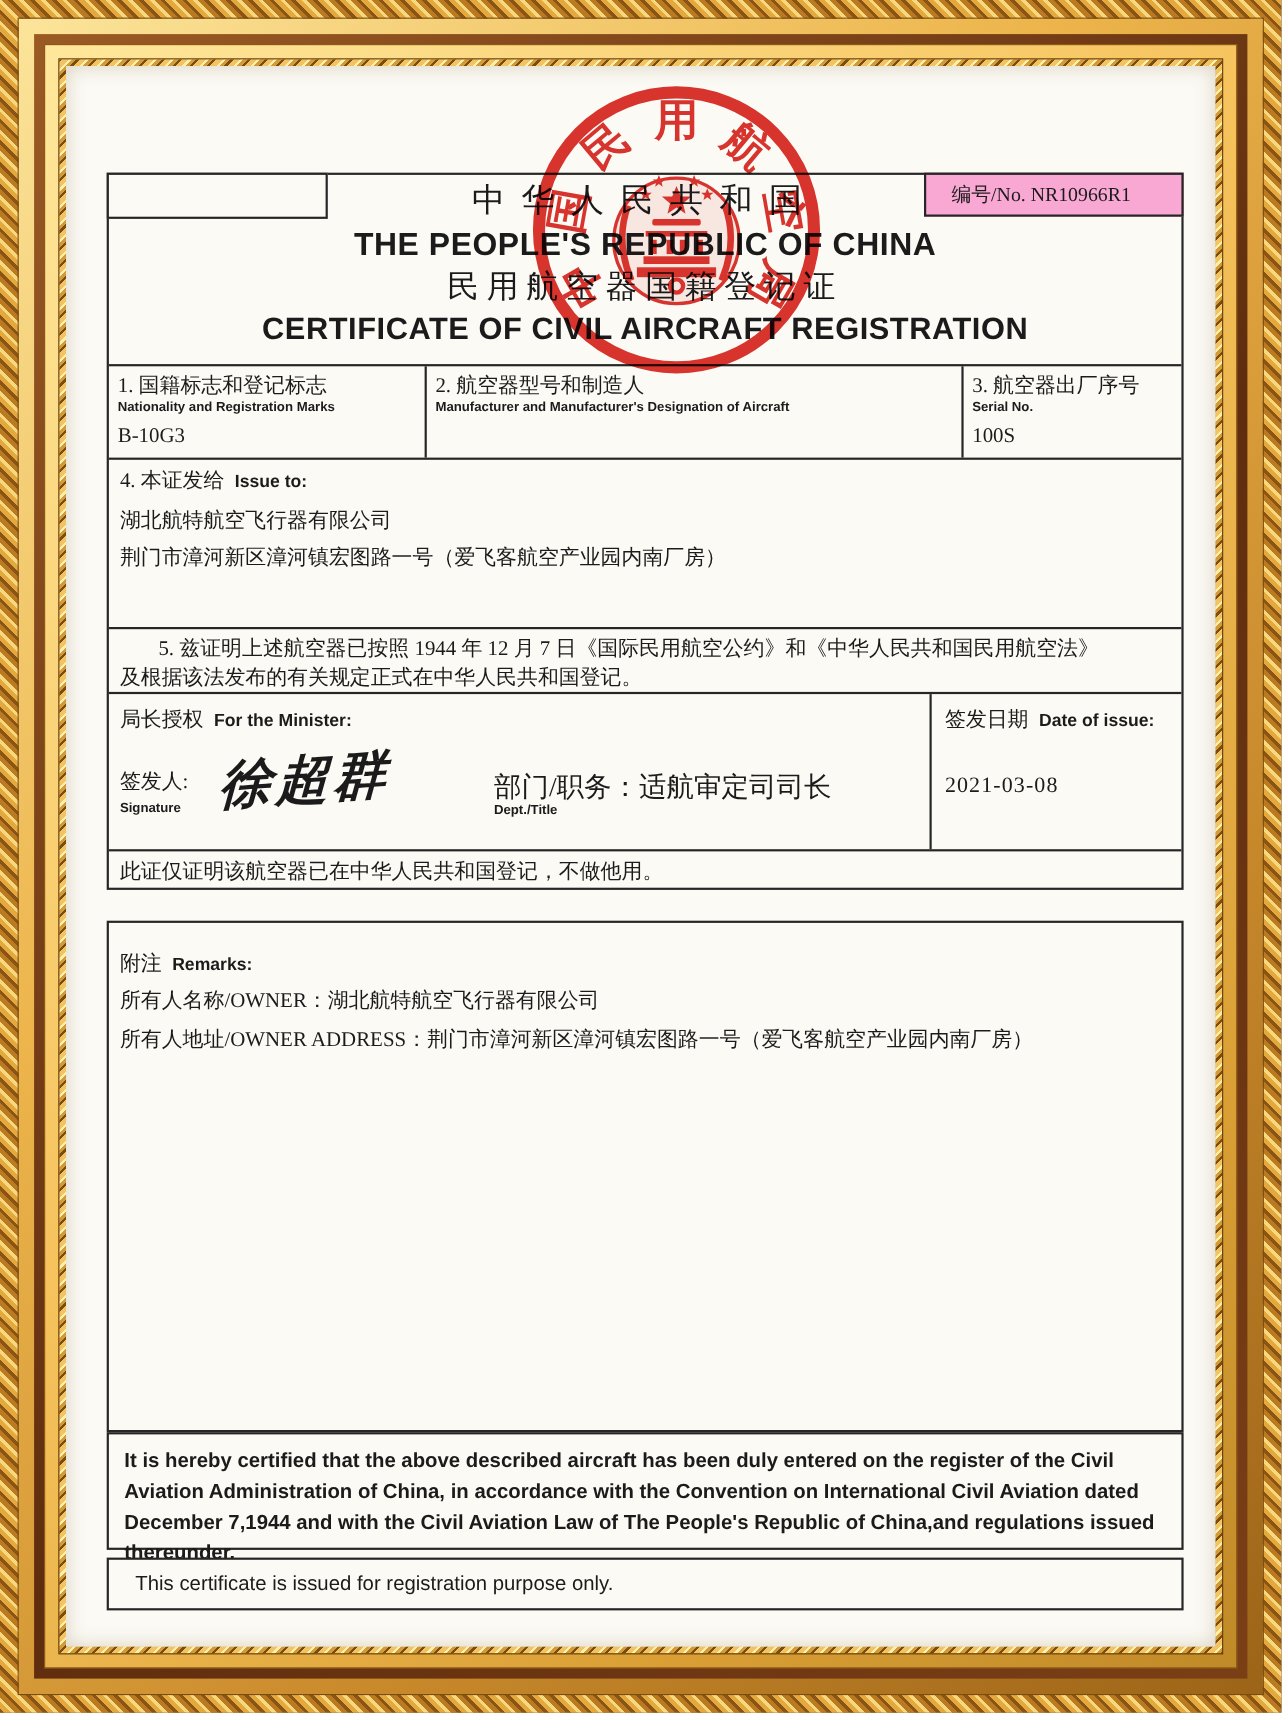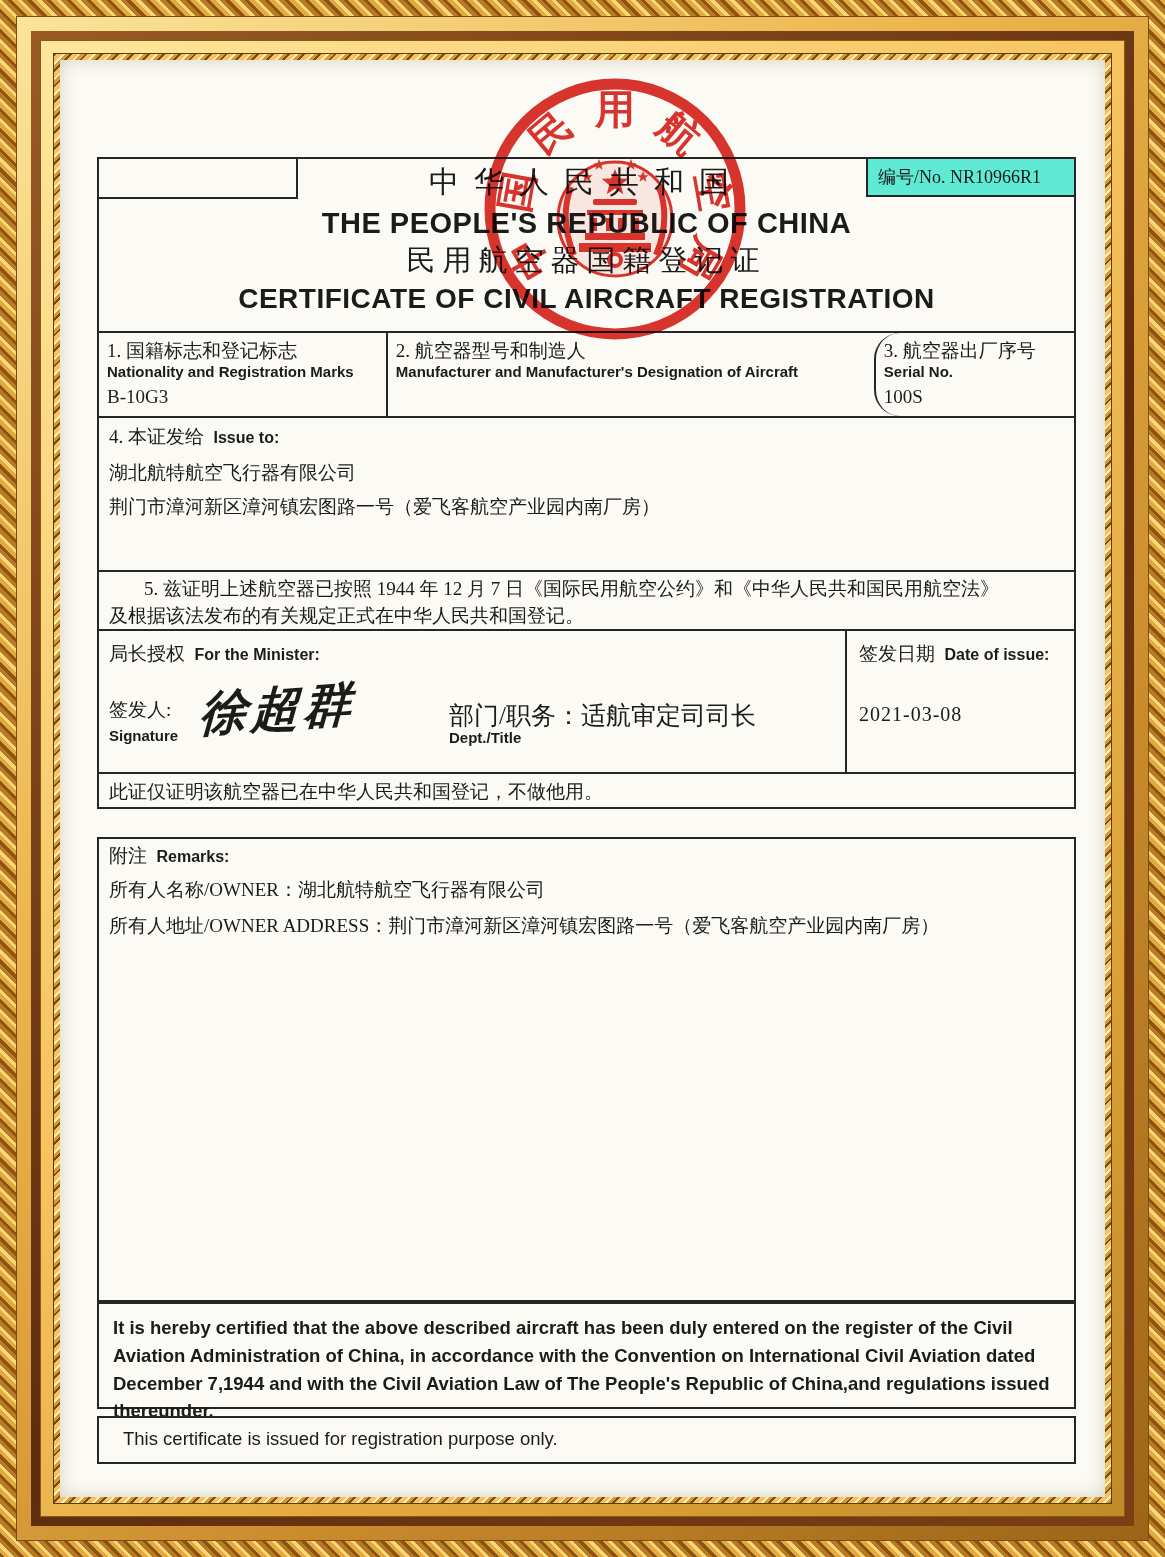--- a/index.html
+++ b/index.html
@@ -13,45 +13,45 @@
   .f2{box-sizing:border-box;height:100%;padding:14px;border:1px solid #7a4c12;
       background:linear-gradient(135deg,#fbe49a 0%,#edb54c 35%,#c8892b 70%,#9c6418 100%);}
   .f3{box-sizing:border-box;height:100%;padding:9px;
       background:linear-gradient(135deg,#9a5a24,#5f2d0e 55%,#7b3f16);}
   .f4{box-sizing:border-box;height:100%;padding:12px;border:1px solid #8a5a16;
       background:linear-gradient(135deg,#ffe79b,#f6c25b 45%,#d99f35 80%,#c08a28);}
   .f5{box-sizing:border-box;height:100%;padding:6px;border:1px solid #5f3a0c;
       background:repeating-linear-gradient(135deg,#7a4c12 0 2px,#f2c35e 2px 6px,#fff0b0 6px 8px,#d39a35 8px 11px);}
   .paper{box-sizing:border-box;height:100%;position:relative;background:#fbfaf5;
          box-shadow:inset 0 0 18px rgba(120,90,30,.25);}
-  .enb{font-family:"Liberation Sans","DejaVu Sans",sans-serif;font-weight:700;font-size:15px;}
+  .enb{font-family:"Liberation Sans","DejaVu Sans",sans-serif;font-weight:700;font-size:12px;}
   .abs{position:absolute;}
   
   .mainbox{position:absolute;left:37px;top:97px;width:979px;height:652px;
            border:2px solid #262626;box-sizing:border-box;}
   .row{position:relative;box-sizing:border-box;border-top:2px solid #262626;}
   .row:first-child{border-top:none;}
   .r-header{height:172px;}
   .r-marks{height:85px;display:flex;}
   .r-issue{height:154px;}
   .r-cert{height:59px;}
   .r-minister{height:143px;display:flex;}
   .r-note{height:35px;}
   .cell{box-sizing:border-box;padding:6px 8px;position:relative;}
   .c1{width:288px;}
   .c2{width:490px;border-left:2px solid #262626;}
-  .c3{width:201px;border-left:2px solid #262626;border-radius:26px;}
+  .c3{width:201px;border-left:2px solid #262626;}
   .cell .lbl-cn{font-size:19px;line-height:1.25;}
   .cell .lbl-en{display:block;line-height:1.2;}
   .cell .value{position:absolute;left:8px;bottom:8px;font-size:19px;}
   .corner-box{position:absolute;left:-2px;top:-2px;width:197px;height:38px;
               border:2px solid #262626;background:#fbfaf5;}
-  .serial-box{position:absolute;right:-2px;top:-2px;width:210px;height:40px;
-              border:2px solid #262626;background:#5eead4;
-              display:flex;align-items:center;padding-left:10px;box-sizing:border-box;
+  .serial-box{position:absolute;right:-2px;top:-2px;width:236px;height:40px;
+              border:2px solid #262626;background:#f9a8d4;
+              display:flex;align-items:center;padding-left:23px;box-sizing:border-box;
               font-size:18px;}
   .titles{position:absolute;left:0;right:0;top:0;text-align:center;}
   .t-cn1{font-size:30px;letter-spacing:15px;margin-top:3px;}
   .t-en1{font-family:"Liberation Sans","DejaVu Sans",sans-serif;font-weight:700;font-size:29px;margin-top:4px;letter-spacing:.5px;}
   .t-cn2{font-size:29px;letter-spacing:7px;margin-top:1px;}
   .t-en2{font-family:"Liberation Sans","DejaVu Sans",sans-serif;font-weight:700;font-size:28px;margin-top:2px;letter-spacing:.5px;}
   .mix-line{font-size:19px;}
   .mix-line .enb{font-size:16px;margin-top:22px;}
   .issue-line{position:absolute;left:10px;font-size:19px;}
   .cert-line{position:absolute;left:10px;font-size:19px;}
@@ -62,21 +62,21 @@
   .sig-en{position:absolute;left:10px;top:96px;}
   .signature{position:absolute;left:100px;top:46px;font-size:48px;font-weight:700;
              font-style:italic;transform:rotate(-4deg) skewX(-6deg);letter-spacing:4px;
              font-family:"DejaVu Serif","Liberation Serif",serif;}
   .dept-cn{position:absolute;left:350px;top:68px;font-size:25px;}
   .dept-en{position:absolute;left:350px;top:98px;}
   .date-lbl{position:absolute;left:12px;top:10px;font-size:19px;}
   .date-val{position:absolute;left:12px;top:72px;font-size:20px;letter-spacing:1px;}
   
   .remarksbox{position:absolute;left:37px;top:777px;width:979px;height:465px;
-              border:2px solid #262626;box-sizing:border-box;padding:4px 10px;}
+              border:2px solid #262626;box-sizing:border-box;padding:24px 10px;}
   .rem-line{font-size:19px;line-height:1.6;margin-top:6px;}
   .engbox{position:absolute;left:37px;top:1242px;width:979px;height:107px;
           border:2px solid #262626;box-sizing:border-box;padding:10px 14px;
           font-family:"Liberation Sans","DejaVu Sans",sans-serif;font-weight:700;
           font-size:18.5px;line-height:1.5;}
   .stmtbox{position:absolute;left:37px;top:1356px;width:979px;height:48px;
            border:2px solid #262626;box-sizing:border-box;padding:10px 24px;
            font-family:"Liberation Sans","DejaVu Sans",sans-serif;font-weight:400;
            font-size:18.5px;}
   

